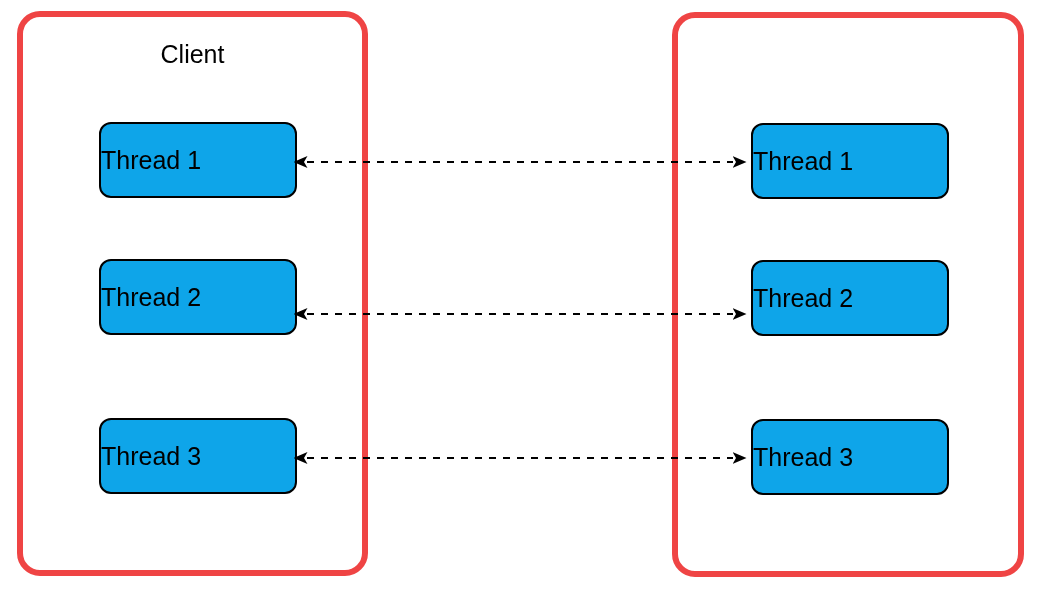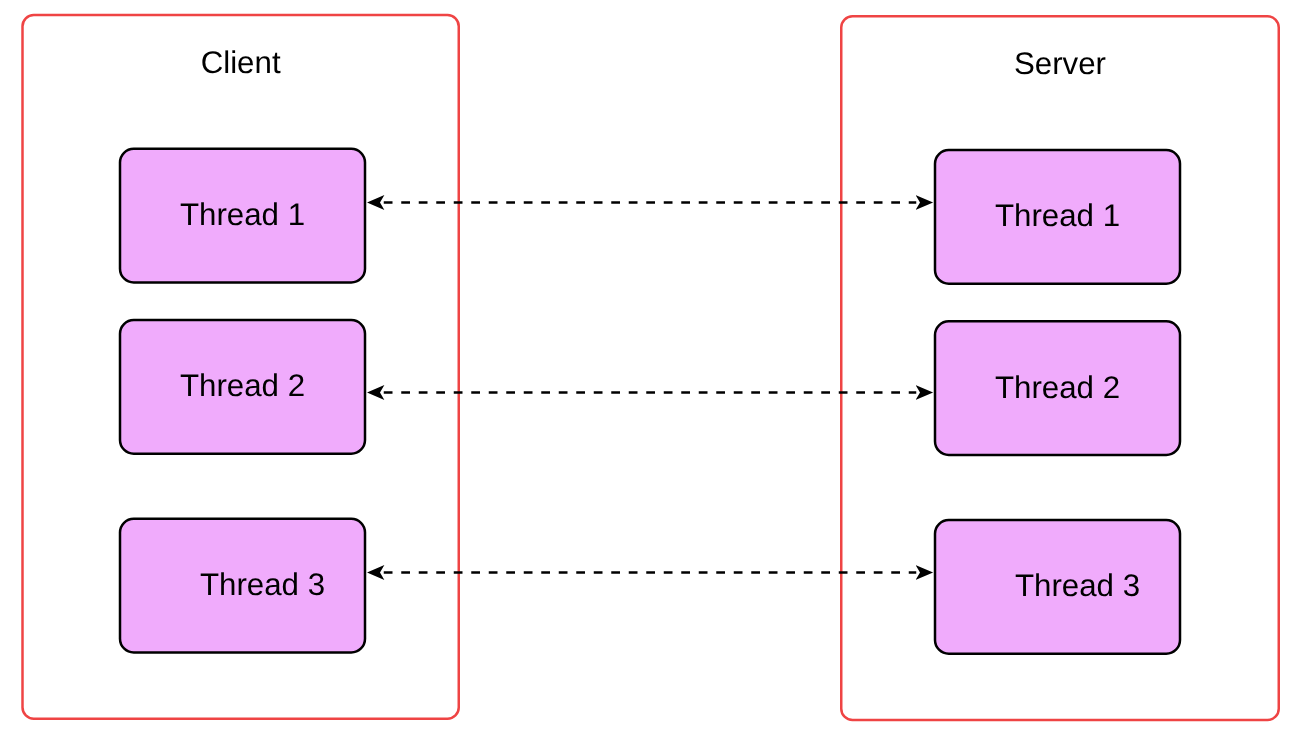--- a/index.html
+++ b/index.html
@@ -12,22 +12,22 @@
     width: 1039px;
     height: 594px;
     background: #ffffff;
     font-family: "Liberation Sans", sans-serif;
     color: #000000;
     overflow: hidden;
   }
   .container {
     position: absolute;
     box-sizing: border-box;
-    border: 2px solid #ef4444;
-    border-radius: 10px;
+    border: 6px solid #ef4444;
+    border-radius: 23px;
     background: #ffffff;
   }
   .container.client {
     left: 17px;
     top: 11px;
     width: 351px;
     height: 565px;
   }
   .container.server {
     left: 672px;
@@ -42,33 +42,33 @@
     width: 100%;
     text-align: center;
     font-size: 25px;
     line-height: 1;
     white-space: nowrap;
   }
   .thread {
     position: absolute;
     box-sizing: border-box;
     width: 198px;
-    height: 109px;
+    height: 76px;
     border: 2px solid #000000;
     border-radius: 12px;
-    background: #f0abfc;
+    background: #0ea5e9;
     display: flex;
     align-items: center;
-    justify-content: center;
+    justify-content: flex-start;
   }
   .container.client .thread { left: 76px; }
   .container.server .thread { left: 73px; }
   .thread.row-1 { top: 105px; }
   .thread.row-2 { top: 242px; }
-  .thread.row-3 { top: 401px; padding-left: 32px; }
+  .thread.row-3 { top: 401px; }
   .thread-label {
     font-size: 25px;
     line-height: 1;
     white-space: nowrap;
   }
   svg.connections {
     position: absolute;
     left: 0;
     top: 0;
     width: 1039px;
@@ -93,21 +93,20 @@
     </div>
     <div class="thread row-2">
       <span class="thread-label">Thread 2</span>
     </div>
     <div class="thread row-3">
       <span class="thread-label">Thread 3</span>
     </div>
   </div>
 
   <div class="container server">
-    <div class="container-label">Server</div>
     <div class="thread row-1">
       <span class="thread-label">Thread 1</span>
     </div>
     <div class="thread row-2">
       <span class="thread-label">Thread 2</span>
     </div>
     <div class="thread row-3">
       <span class="thread-label">Thread 3</span>
     </div>
   </div>

